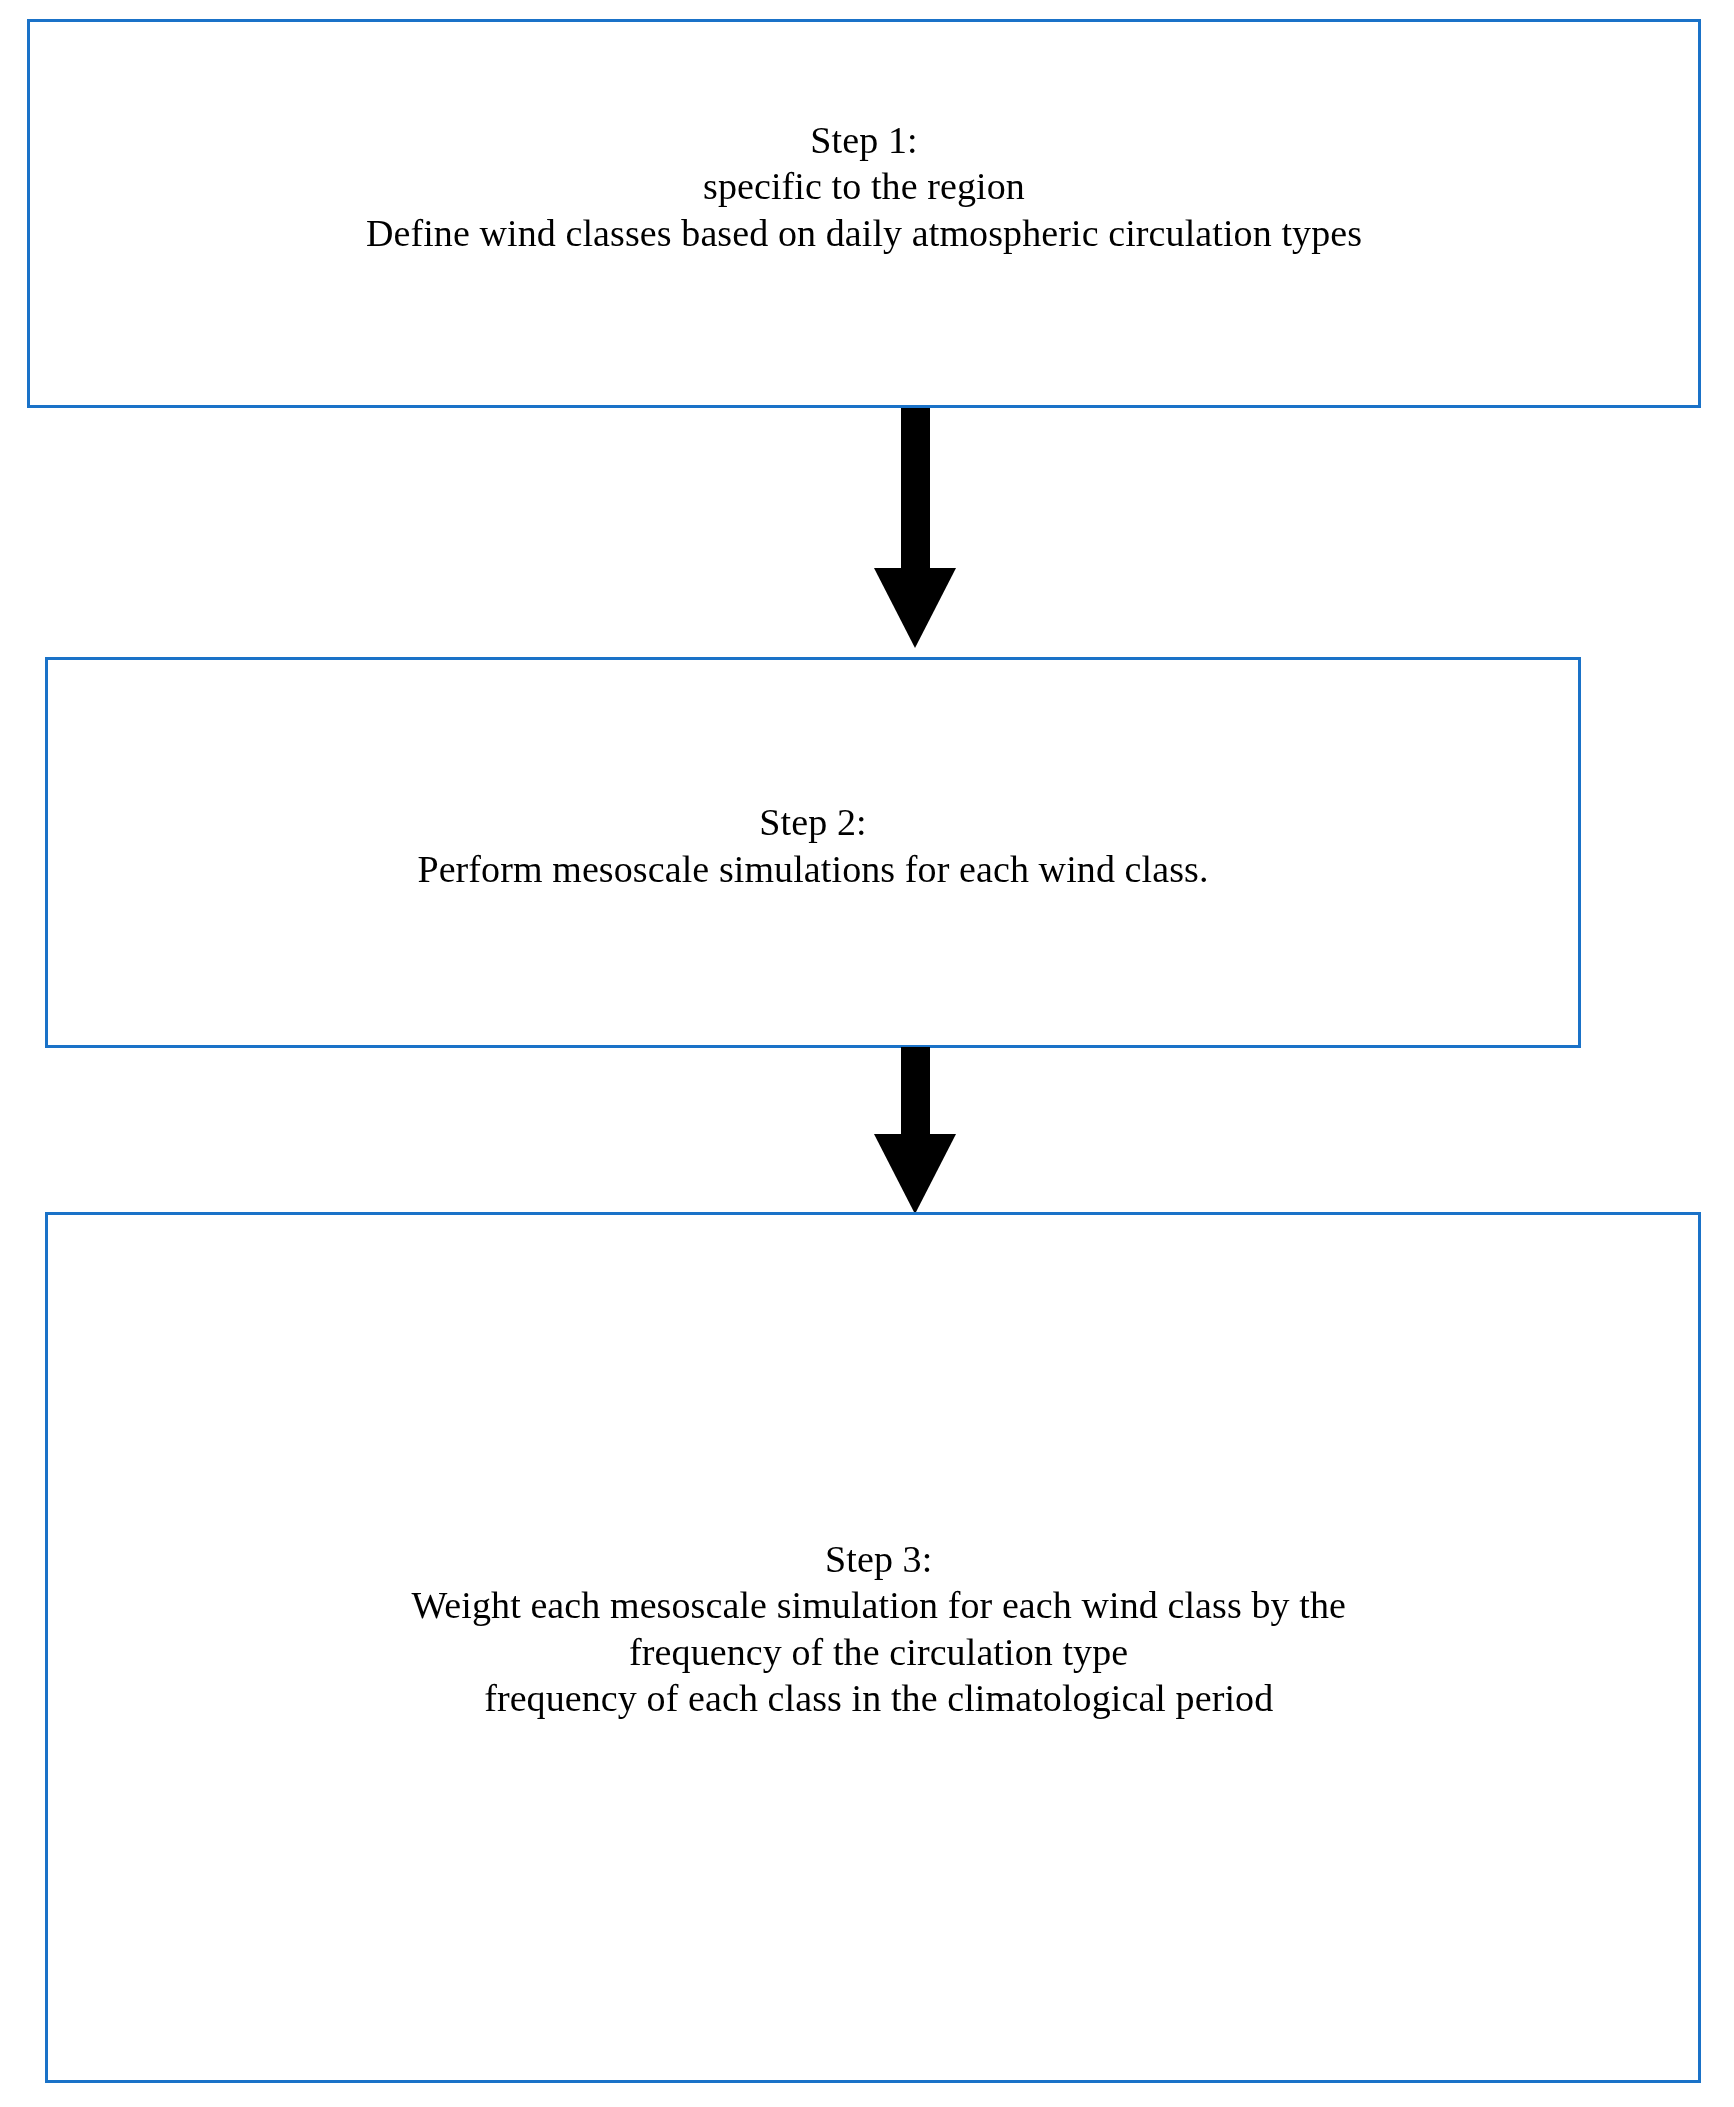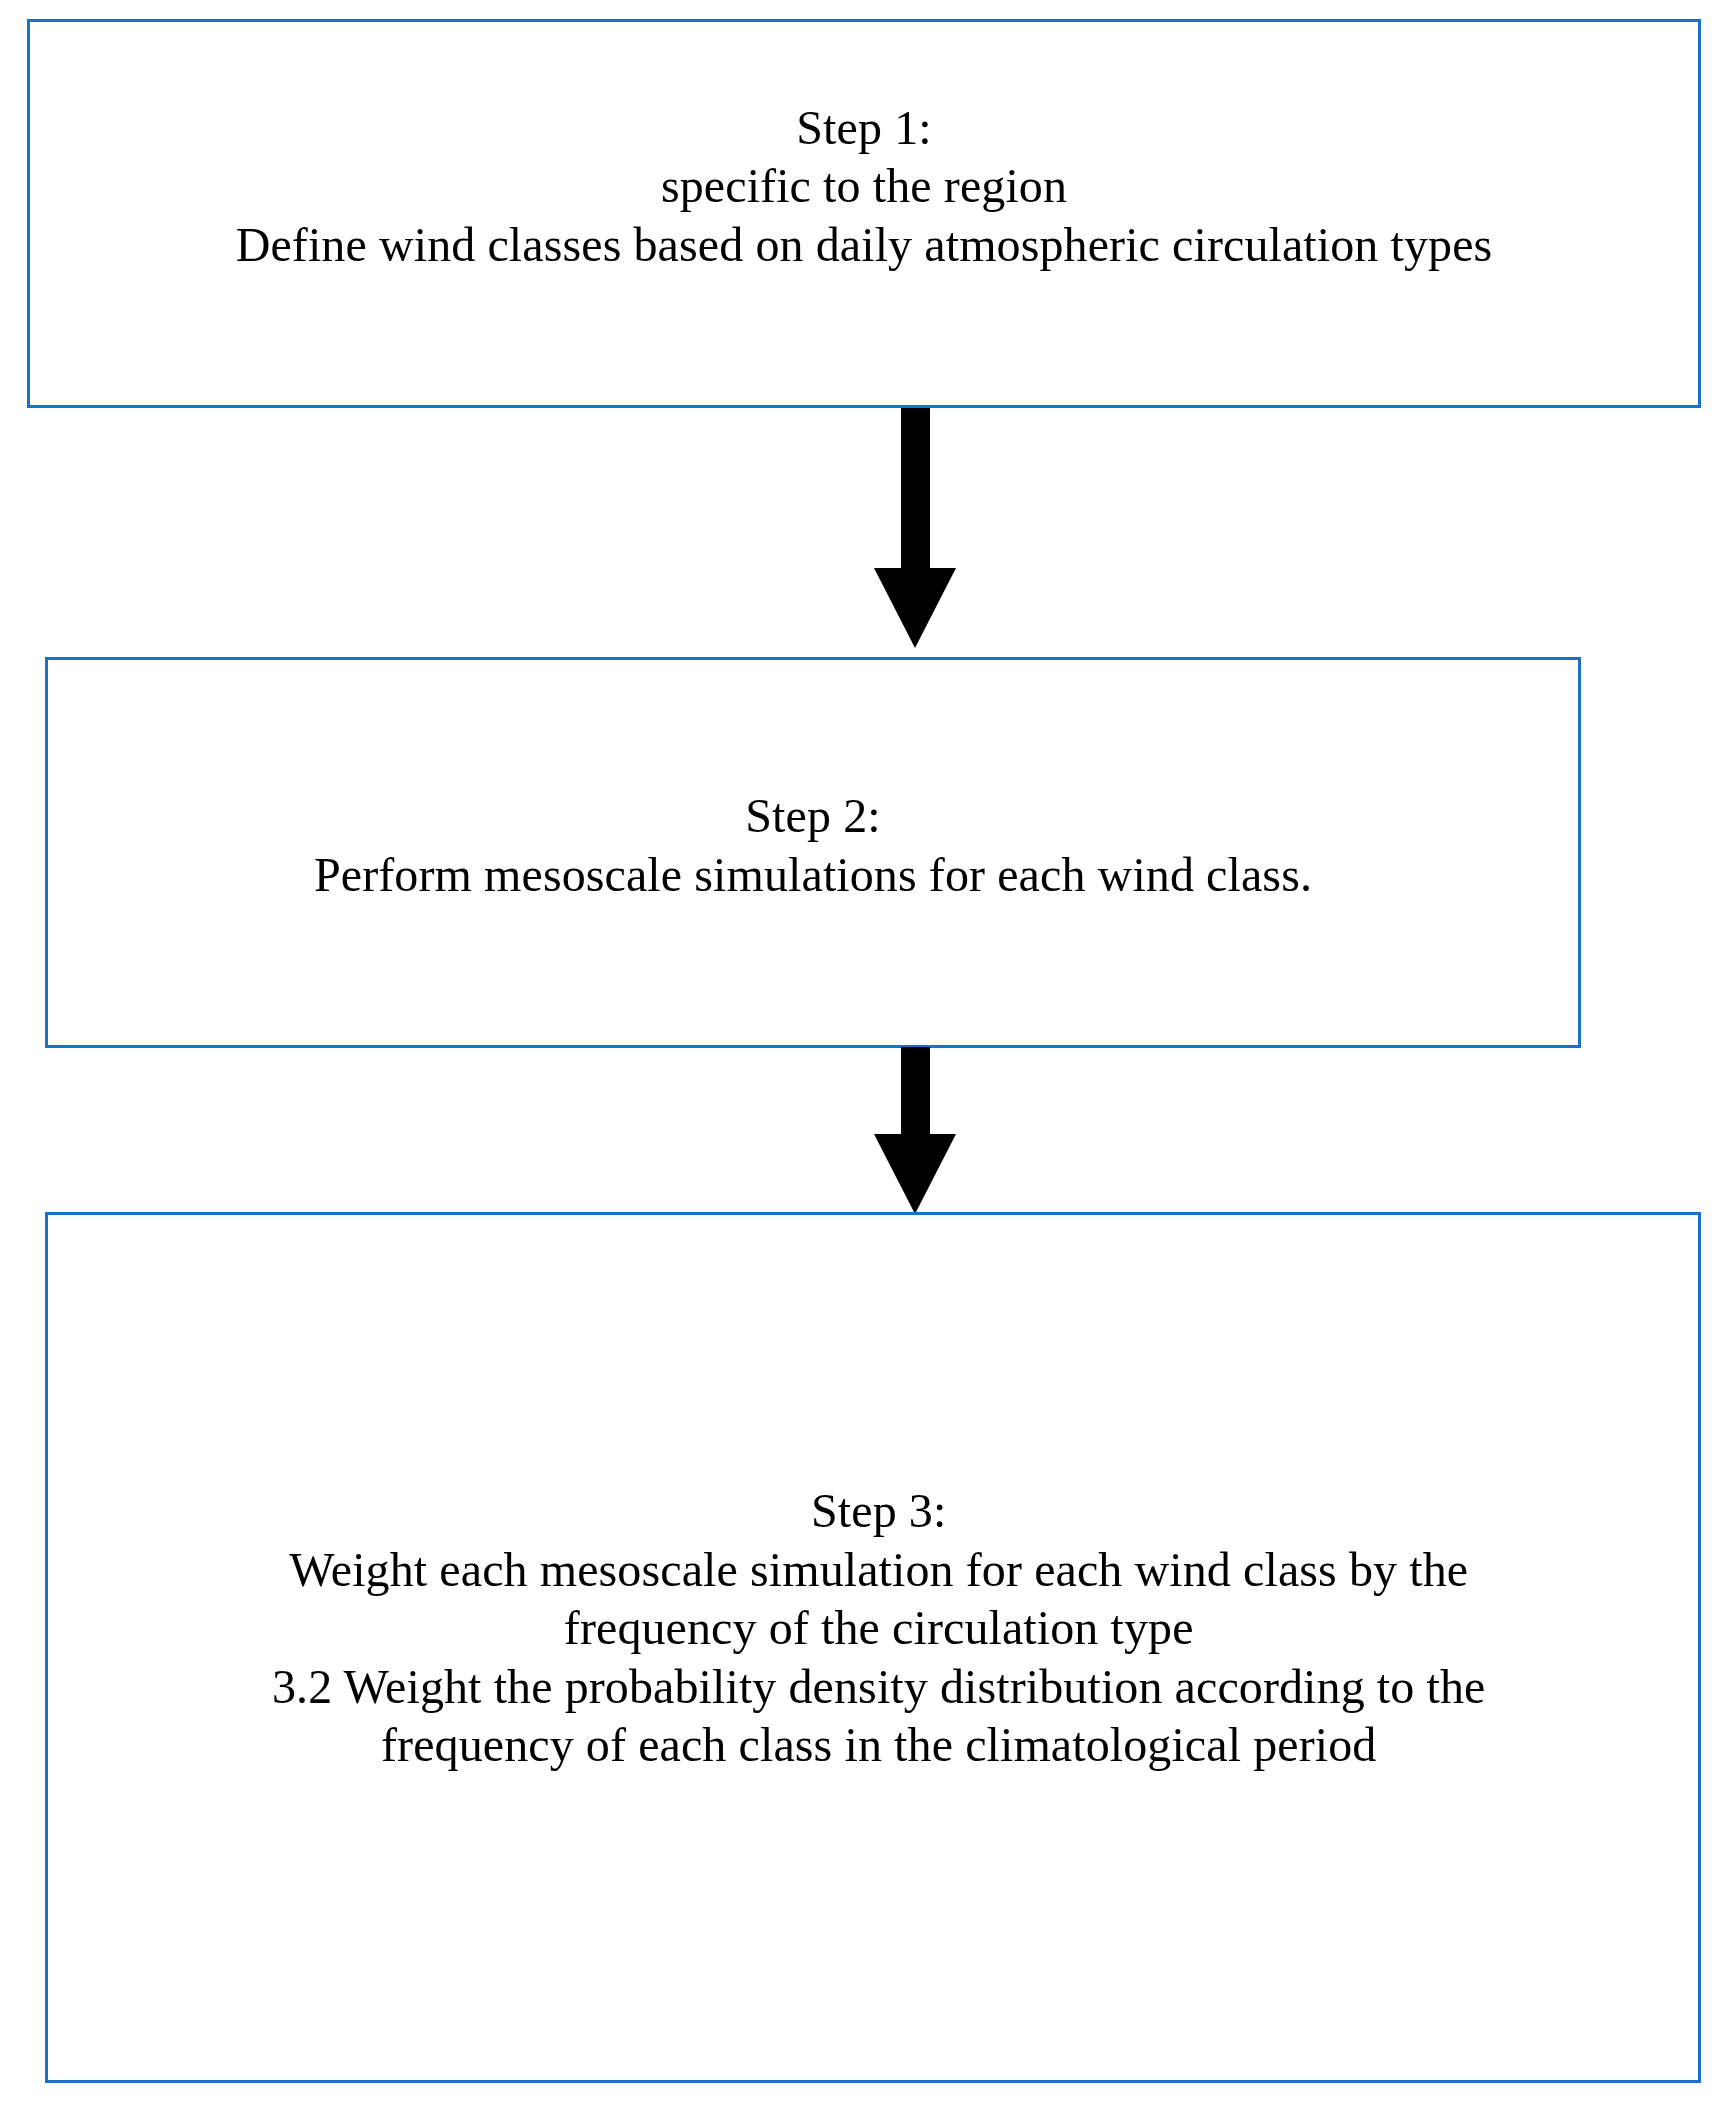--- a/index.html
+++ b/index.html
@@ -48,21 +48,21 @@
     height: 871px;
   }
   .box-inner {
     width: 100%;
     text-align: center;
     padding: 0 28.6px;
     box-sizing: border-box;
   }
   .flow-line {
     display: block;
-    font-size: 48px;
+    font-size: 38px;
     line-height: 1.22;
     letter-spacing: 0.1px;
     white-space: nowrap;
   }
   #box-step-1 .box-inner { transform: translateY(-27px); }
   #box-step-2 .box-inner { transform: translateY(-7.1px); }
   #box-step-3 .box-inner { transform: translateY(-18.6px); padding-left: 40px; }
 
   .arrow {
     position: absolute;
@@ -112,19 +112,18 @@
   <div class="arrow">
     <div class="arrow-shaft" id="arrow-2-shaft"></div>
     <div class="arrow-head" id="arrow-2-head"></div>
   </div>
 
   <div class="flow-box" id="box-step-3">
     <div class="box-inner">
       <span class="flow-line">Step 3:</span>
       <span class="flow-line">Weight each mesoscale simulation for each wind class by the</span>
       <span class="flow-line">frequency of the circulation type</span>
-      <span class="flow-line">3.2 Weight the probability density distribution according to the</span>
       <span class="flow-line">frequency of each class in the climatological period</span>
     </div>
   </div>
 
 </div>
 
 
 </body></html>

